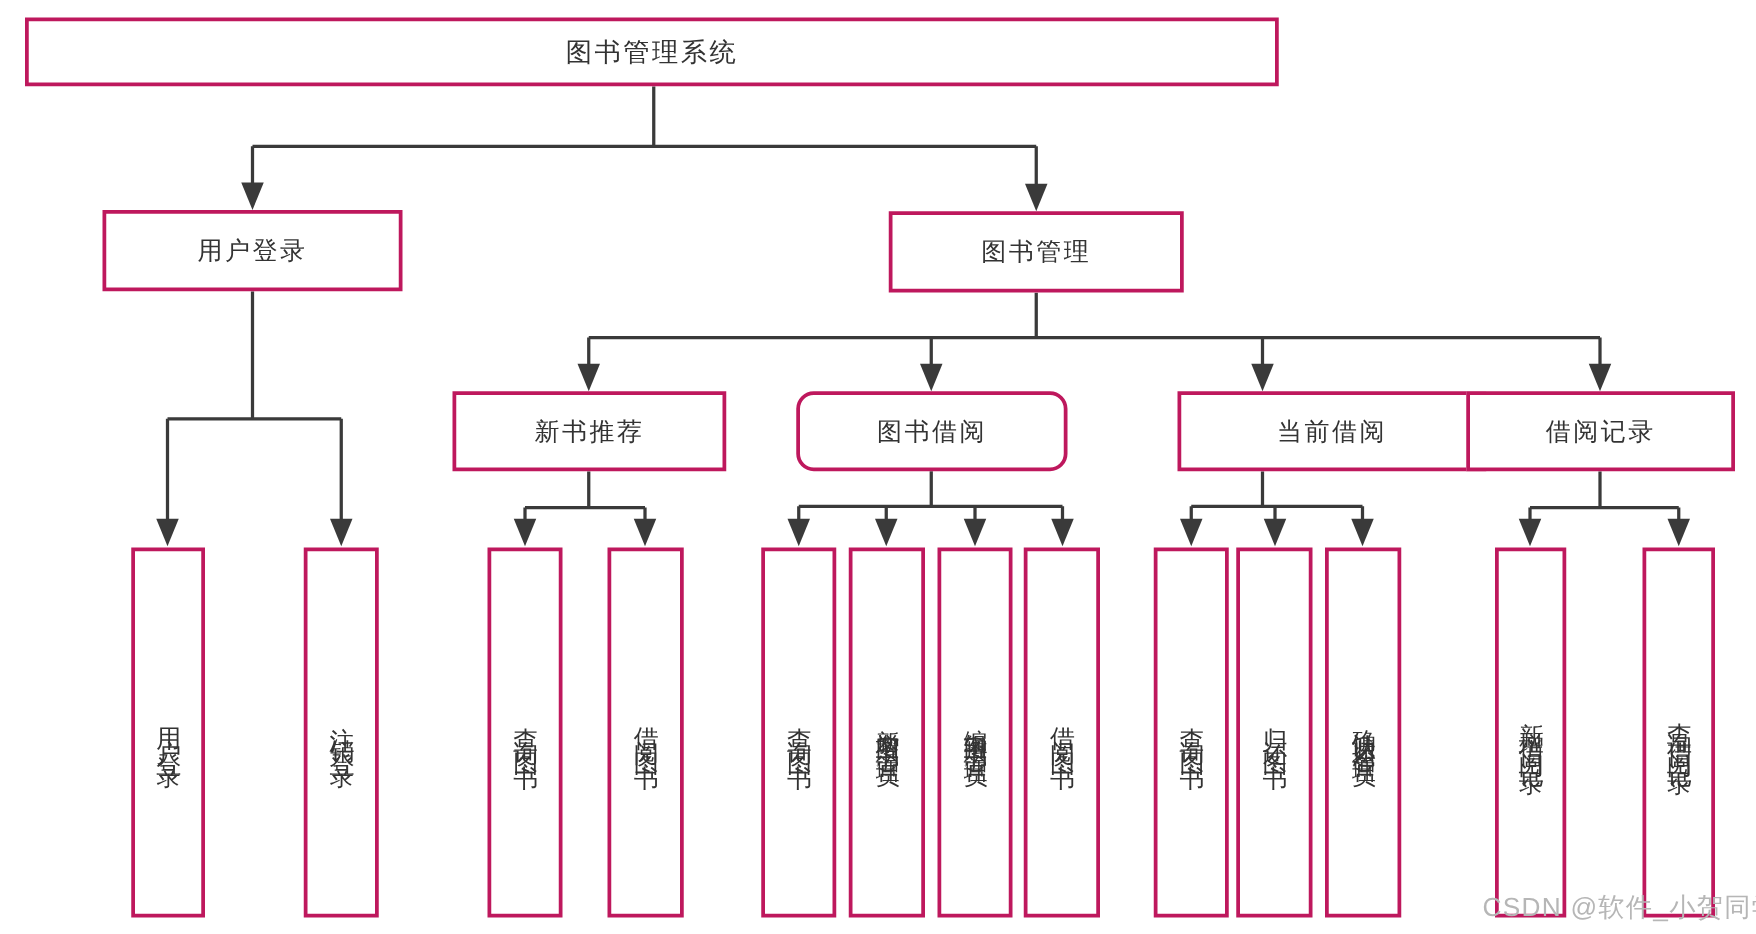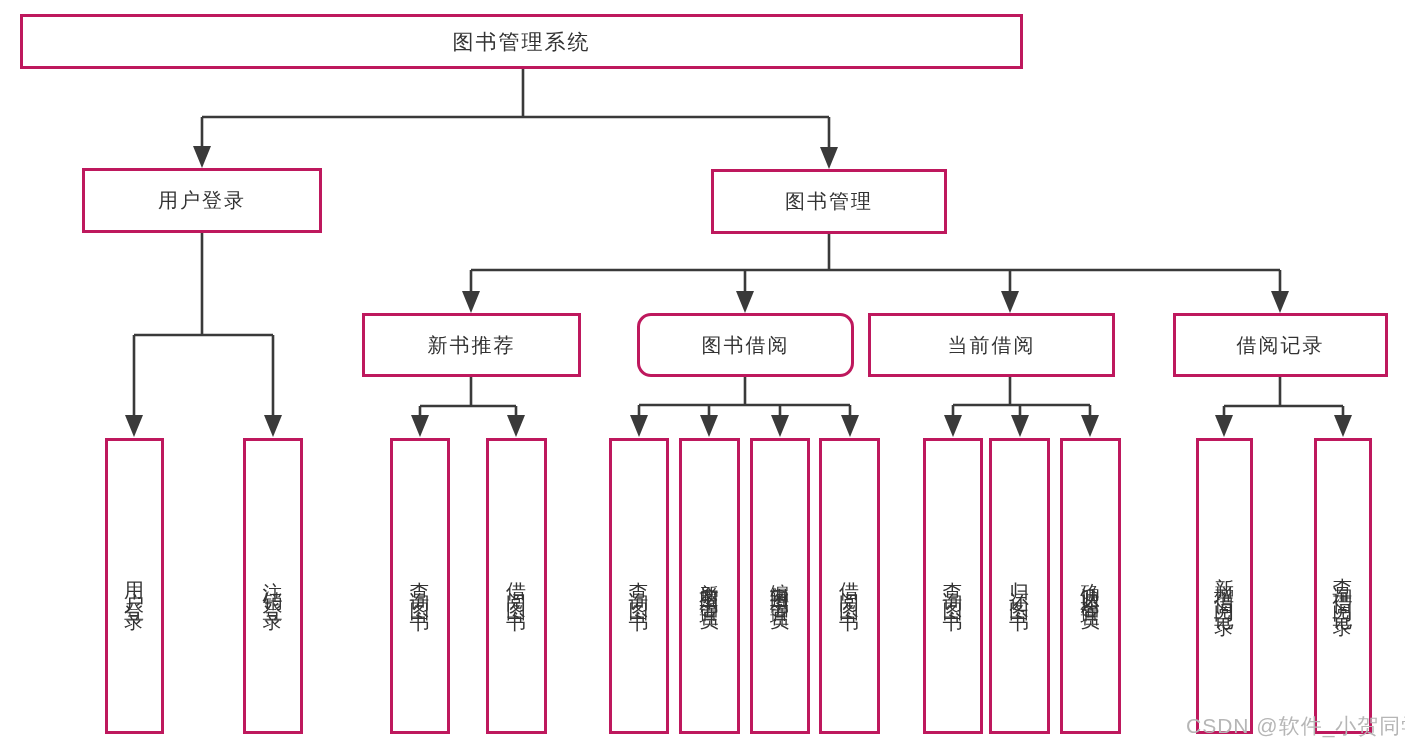--- a/index.html
+++ b/index.html
@@ -46,21 +46,21 @@
     line-height: 1;
   }
   .v-long { letter-spacing: 4px; font-size: 19px; }
   .v-mid  { letter-spacing: 8px; font-size: 20px; }
   
   #n-root  { left: 20px;   top: 14px;  width: 1003px; height: 55px; }
   #n-l2a   { left: 82px;   top: 168px; width: 240px;  height: 65px; }
   #n-l2b   { left: 711px;  top: 169px; width: 236px;  height: 65px; }
   #n-l3a   { left: 362px;  top: 313px; width: 219px;  height: 64px; }
   #n-l3b   { left: 637px;  top: 313px; width: 217px;  height: 64px; border-radius: 14px; }
-  #n-l3c   { left: 868px;  top: 313px; width: 247px;  height: 64px; }
+  #n-l3c   { left: 942px;  top: 313px; width: 247px;  height: 64px; }
   #n-l3d   { left: 1173px; top: 313px; width: 215px;  height: 64px; }
   #n-f1  { left: 105px;  top: 438px; width: 59px; height: 296px; }
   #n-f2  { left: 243px;  top: 438px; width: 60px; height: 296px; }
   #n-f3  { left: 390px;  top: 438px; width: 60px; height: 296px; }
   #n-f4  { left: 486px;  top: 438px; width: 61px; height: 296px; }
   #n-f5  { left: 609px;  top: 438px; width: 60px; height: 296px; }
   #n-f6  { left: 679px;  top: 438px; width: 61px; height: 296px; }
   #n-f7  { left: 750px;  top: 438px; width: 60px; height: 296px; }
   #n-f8  { left: 819px;  top: 438px; width: 61px; height: 296px; }
   #n-f9  { left: 923px;  top: 438px; width: 60px; height: 296px; }

